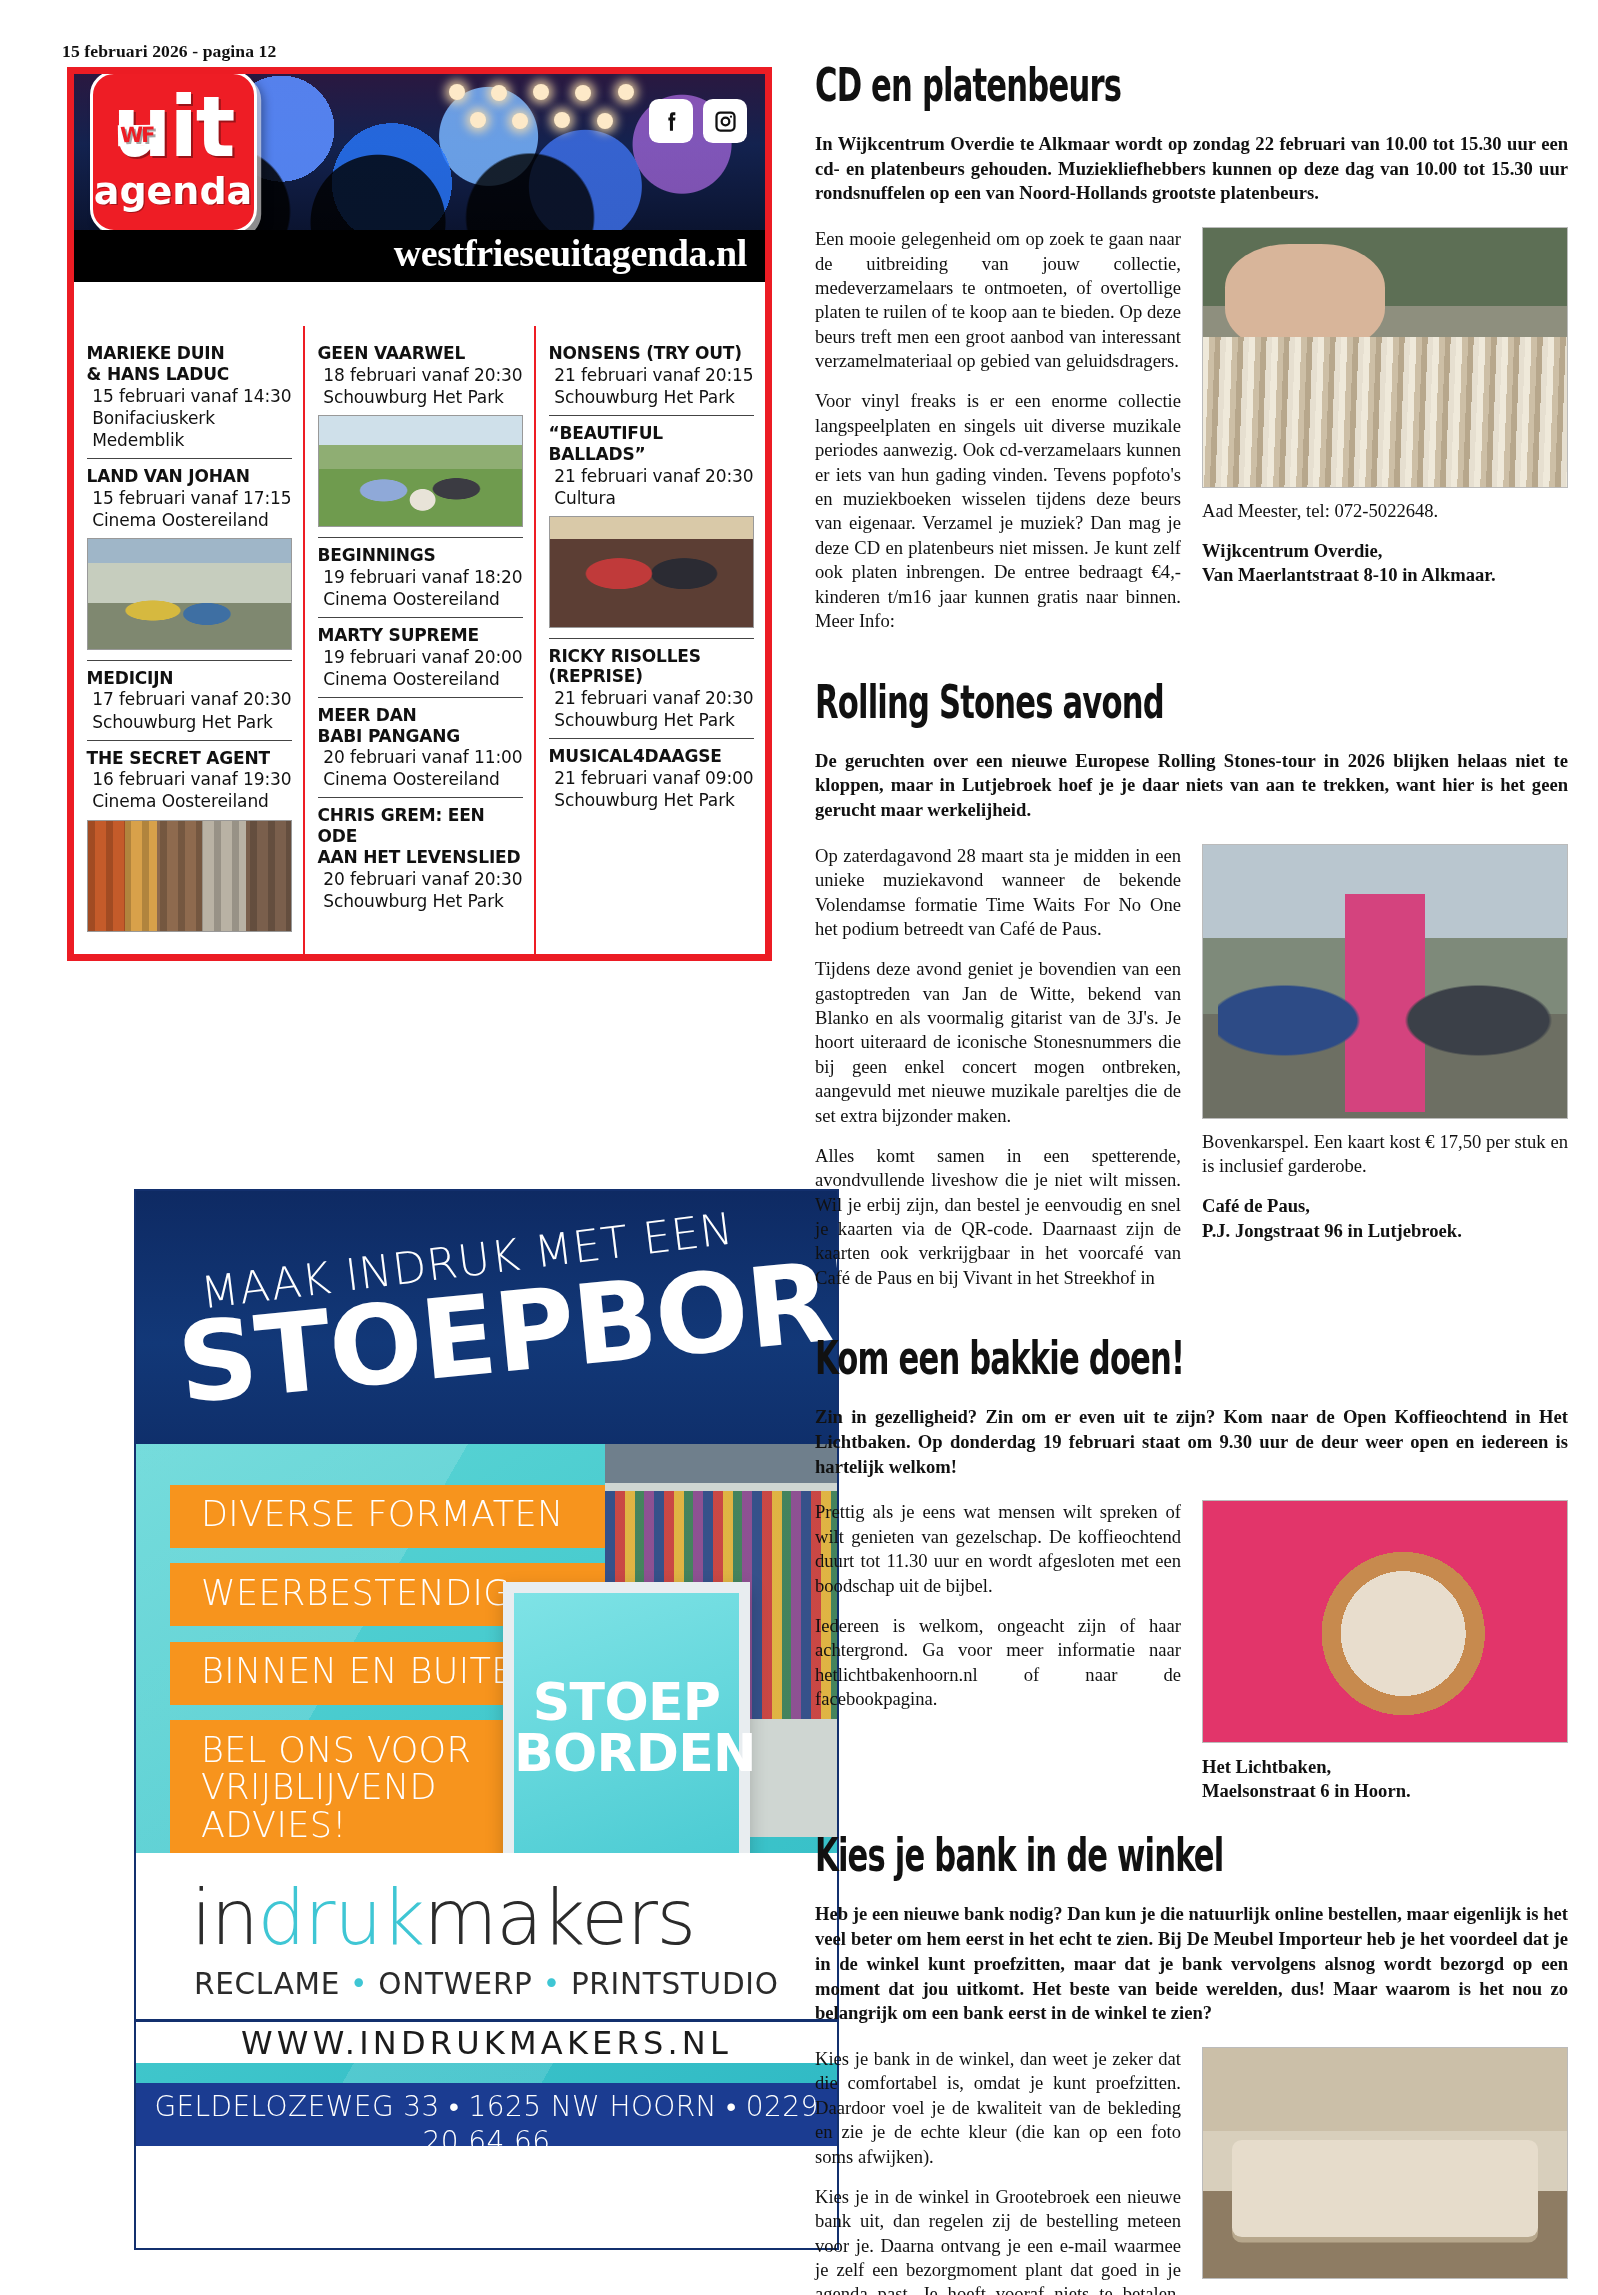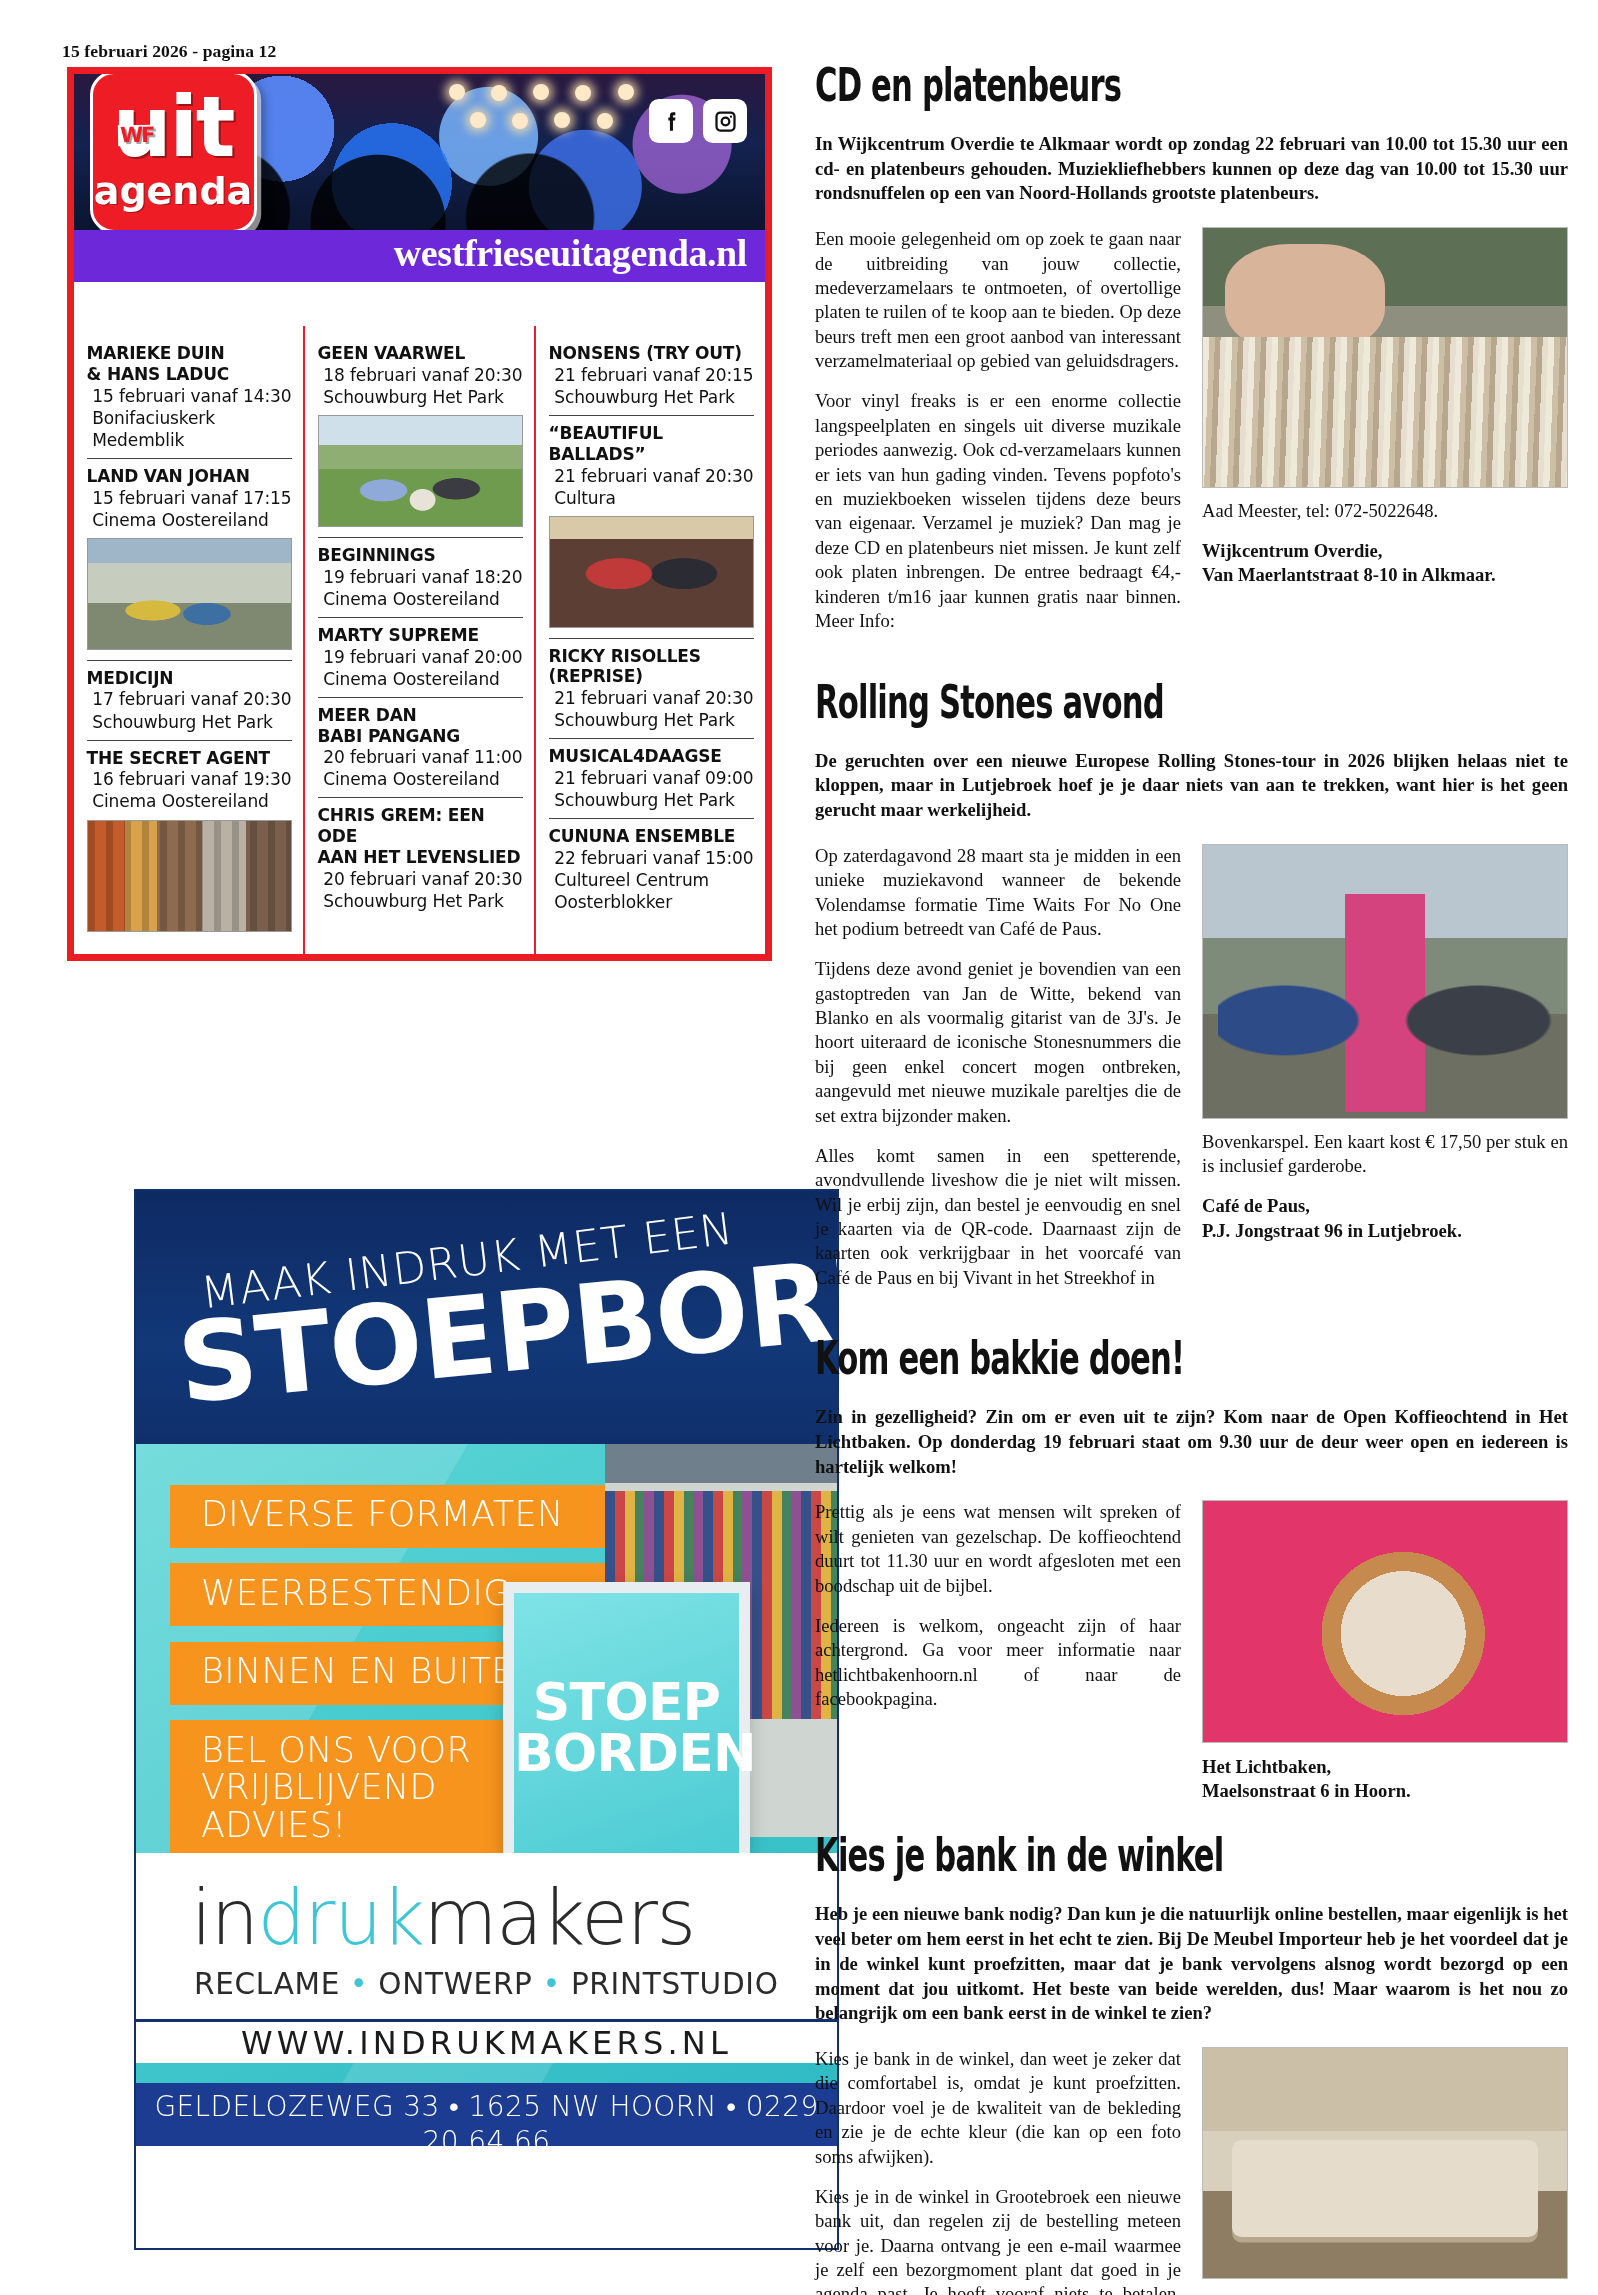--- a/index.html
+++ b/index.html
@@ -35,21 +35,21 @@
   .logo-badge{position:absolute;left:15.5px;top:-2.8px;width:167px;height:162px;background:#ee1d25;border-radius:24px;
      box-shadow:4.2px 4.9px 0 rgba(255,255,255,.55), 7px 8.4px 9.8px rgba(0,0,0,.35);border:3.5px solid #fff;box-sizing:border-box;
      display:flex;flex-direction:column;align-items:center;justify-content:center;}
   .logo-uit{position:relative;font-family:"DejaVu Sans",sans-serif;font-weight:bold;font-size:83px;line-height:.82;color:#fff;letter-spacing:-2.1px;
      text-shadow:2.1px 2.1px 0 rgba(0,0,0,.35);}
   .logo-wf{position:absolute;left:5.6px;top:31px;font-family:"DejaVu Sans",sans-serif;font-weight:bold;font-size:21px;color:#ee1d25;background:#fff;padding:0 2.1px;line-height:1;transform:rotate(-1deg);}
   .logo-agenda{font-family:"DejaVu Sans",sans-serif;font-weight:bold;font-size:38px;color:#fff;line-height:1;margin-top:10px;text-shadow:1.4px 1.4px 0 rgba(0,0,0,.3);}
   .social{position:absolute;right:18px;top:25px;display:flex;gap:9.8px;}
   .soc{width:44px;height:44px;background:#fff;border-radius:9.8px;display:flex;align-items:center;justify-content:center;}
   .soc svg{width:27px;height:27px;fill:#111;}
-  .agenda-url{background:#6d28d9;color:#fff;font-family:"Liberation Serif",serif;font-weight:bold;font-size:38px;text-align:right;padding:4.2px 18px 8.4px 0;line-height:1.05;letter-spacing:-0.4px;}
+  .agenda-url{background:#000000;color:#fff;font-family:"Liberation Serif",serif;font-weight:bold;font-size:38px;text-align:right;padding:4.2px 18px 8.4px 0;line-height:1.05;letter-spacing:-0.4px;}
 
   .agenda-grid{display:flex;padding:0;background:#fff;margin-top:44px;}
   .acol{flex:1;padding:9.8px 11.2px 12.6px 12.6px;box-sizing:border-box;}
   .acol + .acol{border-left:2.8px solid #ee1d24;}
   .aitem{padding:7px 0 7px 0;}
   .aitem + .aitem{border-top:1.4px solid #444;}
   .atitle{font-family:"DejaVu Sans",sans-serif;font-weight:bold;font-size:17px;line-height:1.22;color:#111;letter-spacing:-0.2px;}
   .aline{font-family:"DejaVu Sans",sans-serif;font-size:17px;line-height:1.3;color:#111;padding-left:5.6px;letter-spacing:-0.1px;}
   .athumb{width:100%;height:112px;margin:7px 0 2.8px;border:0.7px solid #999;box-sizing:border-box;background-size:cover;background-position:center;}
   .th-meadow{background:linear-gradient(180deg,#cfe0ea 0 26%,#8fae73 26% 48%,#6f9b4e 48% 100%);position:relative;}
@@ -234,26 +234,20 @@
             <div class="aitem">
               <div class="atitle">RICKY RISOLLES (REPRISE)</div>
               <div class="aline">21 februari  vanaf 20:30</div>
               <div class="aline">Schouwburg Het Park</div>
             </div>
             <div class="aitem">
               <div class="atitle">MUSICAL4DAAGSE</div>
               <div class="aline">21 februari  vanaf 09:00</div>
               <div class="aline">Schouwburg Het Park</div>
             </div>
-            <div class="aitem">
-              <div class="atitle">CUNUNA ENSEMBLE</div>
-              <div class="aline">22 februari  vanaf 15:00</div>
-              <div class="aline">Cultureel Centrum</div>
-              <div class="aline">Oosterblokker</div>
-            </div>
           </div>
         </div>
     </div>
 
     <div class="ad">
       <div class="ad-top">
         <div class="ad-kicker">MAAK INDRUK MET EEN</div>
         <div class="ad-word">STOEPBORD</div>
       </div>
       <div class="ad-body">

